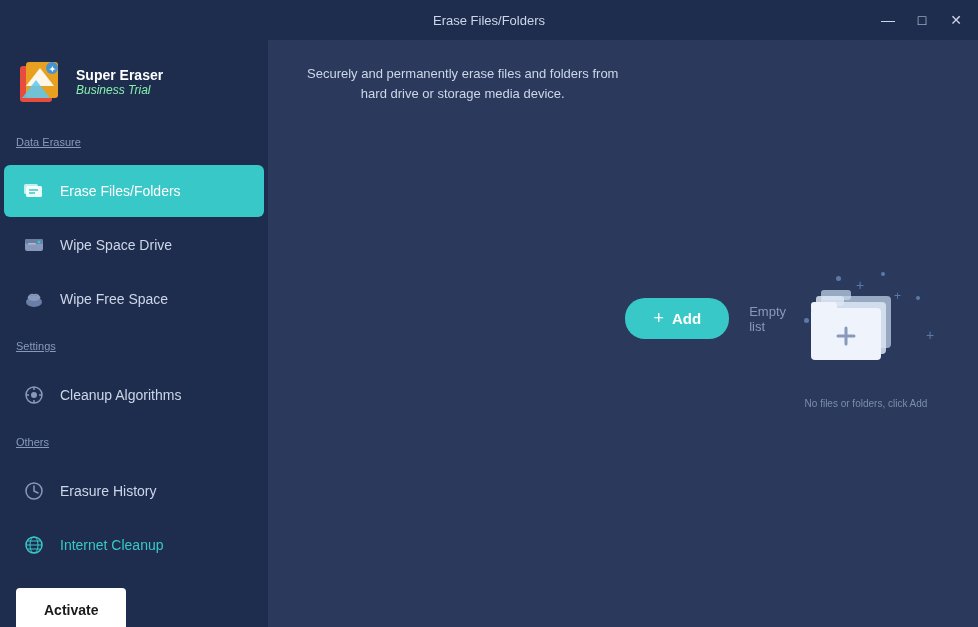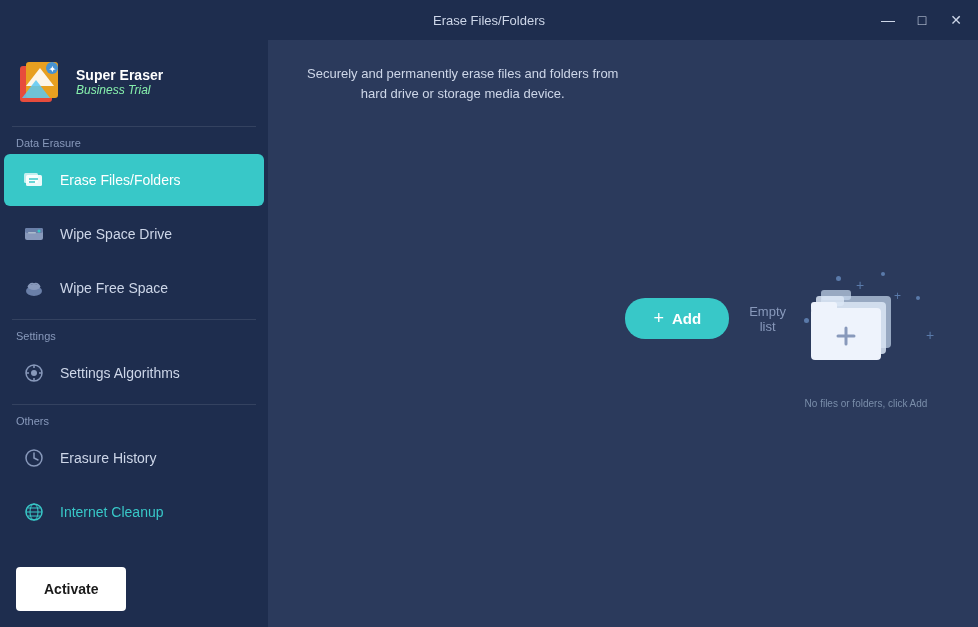--- a/index.html
+++ b/index.html
@@ -84,22 +84,23 @@
     }
     .app-subtitle {
       color: #86efac;
       font-size: 12px;
       font-style: italic;
     }
 
     .sidebar-section-label {
       color: #8899bb;
       font-size: 11px;
-      padding: 6px 16px 4px;
+      padding: 6px 16px 16px;
       text-transform: none;
+      text-decoration: underline;
     }
     .sidebar-divider {
       height: 1px;
       background: rgba(255,255,255,0.1);
       margin: 4px 12px;
     }
 
     .sidebar-item {
       display: flex;
       align-items: center;
@@ -178,21 +179,20 @@
       align-items: center;
       gap: 8px;
     }
     .add-btn .plus-icon { font-size: 18px; font-weight: 300; }
 
     .empty-list-link {
       color: #8899bb;
       font-size: 13px;
       cursor: pointer;
       text-decoration: none;
-      text-align: center;
     }
 
     .empty-state {
       flex: 1;
       display: flex;
       flex-direction: column;
       align-items: center;
       justify-content: center;
       gap: 20px;
     }
@@ -279,21 +279,21 @@
       <span class="item-icon">
         <svg width="22" height="22" viewBox="0 0 22 22" fill="none" xmlns="http://www.w3.org/2000/svg">
           <circle cx="11" cy="11" r="8" stroke="#8899bb" stroke-width="1.5" fill="none"></circle>
           <circle cx="11" cy="11" r="3" fill="#8899bb"></circle>
           <line x1="11" y1="3" x2="11" y2="6" stroke="#8899bb" stroke-width="1.5"></line>
           <line x1="11" y1="16" x2="11" y2="19" stroke="#8899bb" stroke-width="1.5"></line>
           <line x1="3" y1="11" x2="6" y2="11" stroke="#8899bb" stroke-width="1.5"></line>
           <line x1="16" y1="11" x2="19" y2="11" stroke="#8899bb" stroke-width="1.5"></line>
         </svg>
       </span>
-      <span>Settings Algorithms</span>
+      <span>Cleanup Algorithms</span>
     </div>
 
     <div class="sidebar-divider"></div>
     <div class="sidebar-section-label">Others</div>
 
     <div class="sidebar-item">
       <span class="item-icon">
         <svg width="22" height="22" viewBox="0 0 22 22" fill="none" xmlns="http://www.w3.org/2000/svg">
           <circle cx="11" cy="11" r="8" stroke="#8899bb" stroke-width="1.5" fill="none"></circle>
           <polyline points="11,6 11,11 15,13" stroke="#8899bb" stroke-width="1.5" fill="none" stroke-linecap="round"></polyline>

